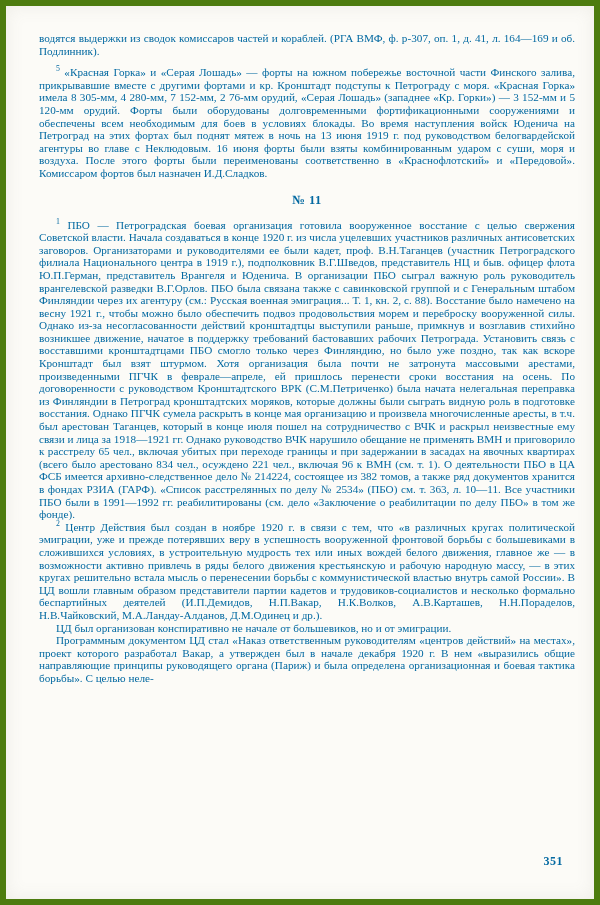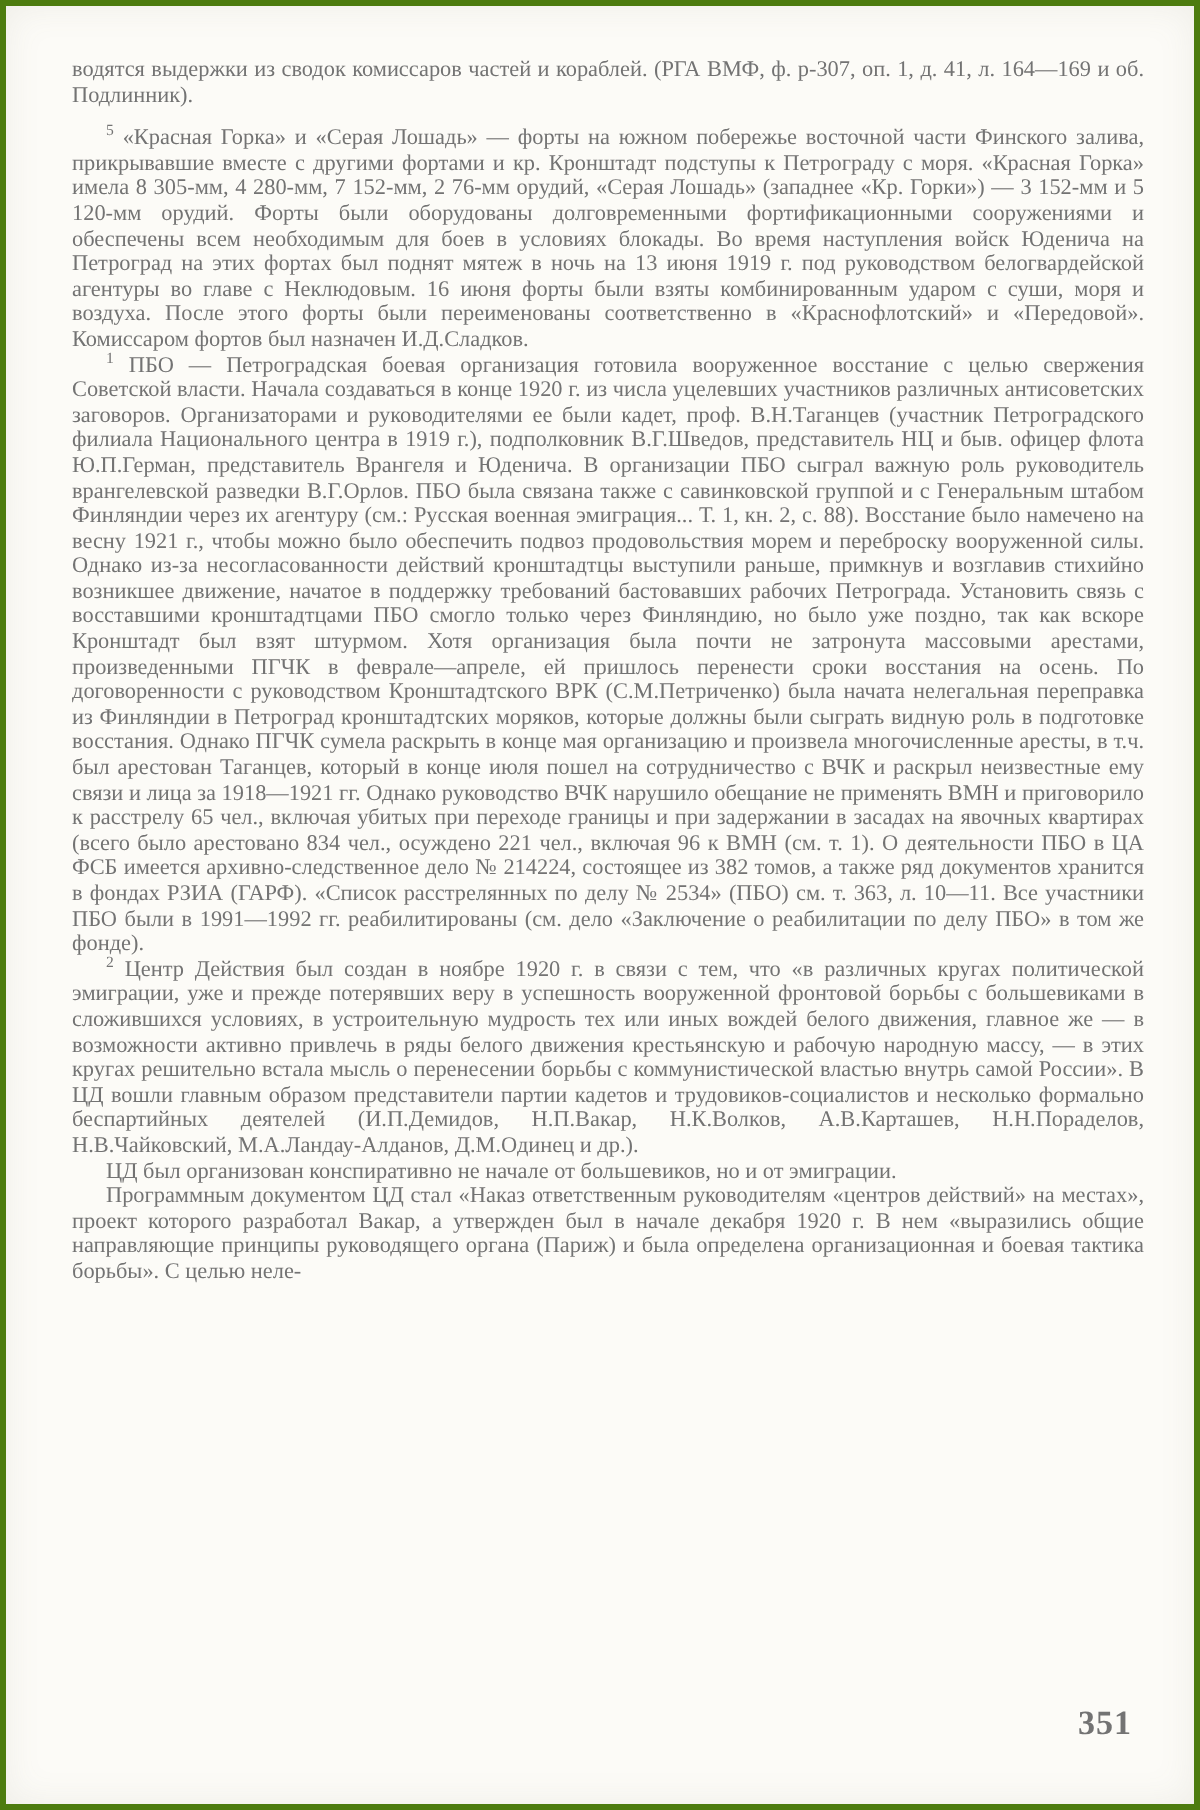--- a/index.html
+++ b/index.html
@@ -6,23 +6,23 @@
     margin: 0;
     padding: 0;
     background: #e9e7e1;
   }
   .page {
     position: relative;
     width: 600px;
     height: 905px;
     background: #fcfbf7;
     font-family: "Liberation Serif", "DejaVu Serif", serif;
-    color: #737373;
+    color: #0369a1;
     overflow: hidden;
-    border: 3px solid #4d7c0f;
+    border: 6px solid #4d7c0f;
     box-sizing: border-box;
     box-shadow: inset 0 0 18px rgba(120,115,100,0.10);
   }
   .content {
     position: absolute;
     top: 26px;
     left: 33px;
     width: 536px;
   }
   .para {
@@ -44,35 +44,36 @@
   }
   sup.fn-marker {
     font-size: 7.8px;
     line-height: 0;
     vertical-align: super;
   }
   .page-number {
     position: absolute;
     right: 31px;
     bottom: 30px;
-    font-size: 17px;
+    font-size: 12px;
     font-weight: bold;
     letter-spacing: 0.5px;
   }
 </style>
 </head>
 <body>
 
 <div class="page">
   <div class="content">
 
     <p class="para"><span>водятся выдержки из сводок комиссаров частей и кораблей. (РГА ВМФ, ф. р-307, оп. 1, д. 41, л. 164—169 и об. Подлинник).</span></p>
 
     <p class="para indented first-gap"><sup class="fn-marker">5</sup> <span>«Красная Горка» и «Серая Лошадь» — форты на южном побережье восточной части Финского залива, прикрывавшие вместе с другими фортами и кр. Кронштадт подступы к Петрограду с моря. «Красная Горка» имела 8 305-мм, 4 280-мм, 7 152-мм, 2 76-мм орудий, «Серая Лошадь» (западнее «Кр. Горки») — 3 152-мм и 5 120-мм орудий. Форты были оборудованы долговременными фортификационными сооружениями и обеспечены всем необходимым для боев в условиях блокады. Во время наступления войск Юденича на Петроград на этих фортах был поднят мятеж в ночь на 13 июня 1919 г. под руководством белогвардейской агентуры во главе с Неклюдовым. 16 июня форты были взяты комбинированным ударом с суши, моря и воздуха. После этого форты были переименованы соответственно в «Краснофлотский» и «Передовой». Комиссаром фортов был назначен И.Д.Сладков.</span></p>
 
+    <h2 class="doc-heading">№ 11</h2>
 
     <p class="para indented"><sup class="fn-marker">1</sup> <span>ПБО — Петроградская боевая организация готовила вооруженное восстание с целью свержения Советской власти. Начала создаваться в конце 1920 г. из числа уцелевших участников различных антисоветских заговоров. Организаторами и руководителями ее были кадет, проф. В.Н.Таганцев (участник Петроградского филиала Национального центра в 1919 г.), подполковник В.Г.Шведов, представитель НЦ и быв. офицер флота Ю.П.Герман, представитель Врангеля и Юденича. В организации ПБО сыграл важную роль руководитель врангелевской разведки В.Г.Орлов. ПБО была связана также с савинковской группой и с Генеральным штабом Финляндии через их агентуру (см.: Русская военная эмиграция... Т. 1, кн. 2, с. 88). Восстание было намечено на весну 1921 г., чтобы можно было обеспечить подвоз продовольствия морем и переброску вооруженной силы. Однако из-за несогласованности действий кронштадтцы выступили раньше, примкнув и возглавив стихийно возникшее движение, начатое в поддержку требований бастовавших рабочих Петрограда. Установить связь с восставшими кронштадтцами ПБО смогло только через Финляндию, но было уже поздно, так как вскоре Кронштадт был взят штурмом. Хотя организация была почти не затронута массовыми арестами, произведенными ПГЧК в феврале—апреле, ей пришлось перенести сроки восстания на осень. По договоренности с руководством Кронштадтского ВРК (С.М.Петриченко) была начата нелегальная переправка из Финляндии в Петроград кронштадтских моряков, которые должны были сыграть видную роль в подготовке восстания. Однако ПГЧК сумела раскрыть в конце мая организацию и произвела многочисленные аресты, в т.ч. был арестован Таганцев, который в конце июля пошел на сотрудничество с ВЧК и раскрыл неизвестные ему связи и лица за 1918—1921 гг. Однако руководство ВЧК нарушило обещание не применять ВМН и приговорило к расстрелу 65 чел., включая убитых при переходе границы и при задержании в засадах на явочных квартирах (всего было арестовано 834 чел., осуждено 221 чел., включая 96 к ВМН (см. т. 1). О деятельности ПБО в ЦА ФСБ имеется архивно-следственное дело № 214224, состоящее из 382 томов, а также ряд документов хранится в фондах РЗИА (ГАРФ). «Список расстрелянных по делу № 2534» (ПБО) см. т. 363, л. 10—11. Все участники ПБО были в 1991—1992 гг. реабилитированы (см. дело «Заключение о реабилитации по делу ПБО» в том же фонде).</span></p>
 
     <p class="para indented"><sup class="fn-marker">2</sup> <span>Центр Действия был создан в ноябре 1920 г. в связи с тем, что «в различных кругах политической эмиграции, уже и прежде потерявших веру в успешность вооруженной фронтовой борьбы с большевиками в сложившихся условиях, в устроительную мудрость тех или иных вождей белого движения, главное же — в возможности активно привлечь в ряды белого движения крестьянскую и рабочую народную массу, — в этих кругах решительно встала мысль о перенесении борьбы с коммунистической властью внутрь самой России». В ЦД вошли главным образом представители партии кадетов и трудовиков-социалистов и несколько формально беспартийных деятелей (И.П.Демидов, Н.П.Вакар, Н.К.Волков, А.В.Карташев, Н.Н.Пораделов, Н.В.Чайковский, М.А.Ландау-Алданов, Д.М.Одинец и др.).</span></p>
 
     <p class="para indented"><span>ЦД был организован конспиративно не начале от большевиков, но и от эмиграции.</span></p>
 
     <p class="para indented"><span>Программным документом ЦД стал «Наказ ответственным руководителям «центров действий» на местах», проект которого разработал Вакар, а утвержден был в начале декабря 1920 г. В нем «выразились общие направляющие принципы руководящего органа (Париж) и была определена организационная и боевая тактика борьбы». С целью неле-</span></p>
 
   </div>

